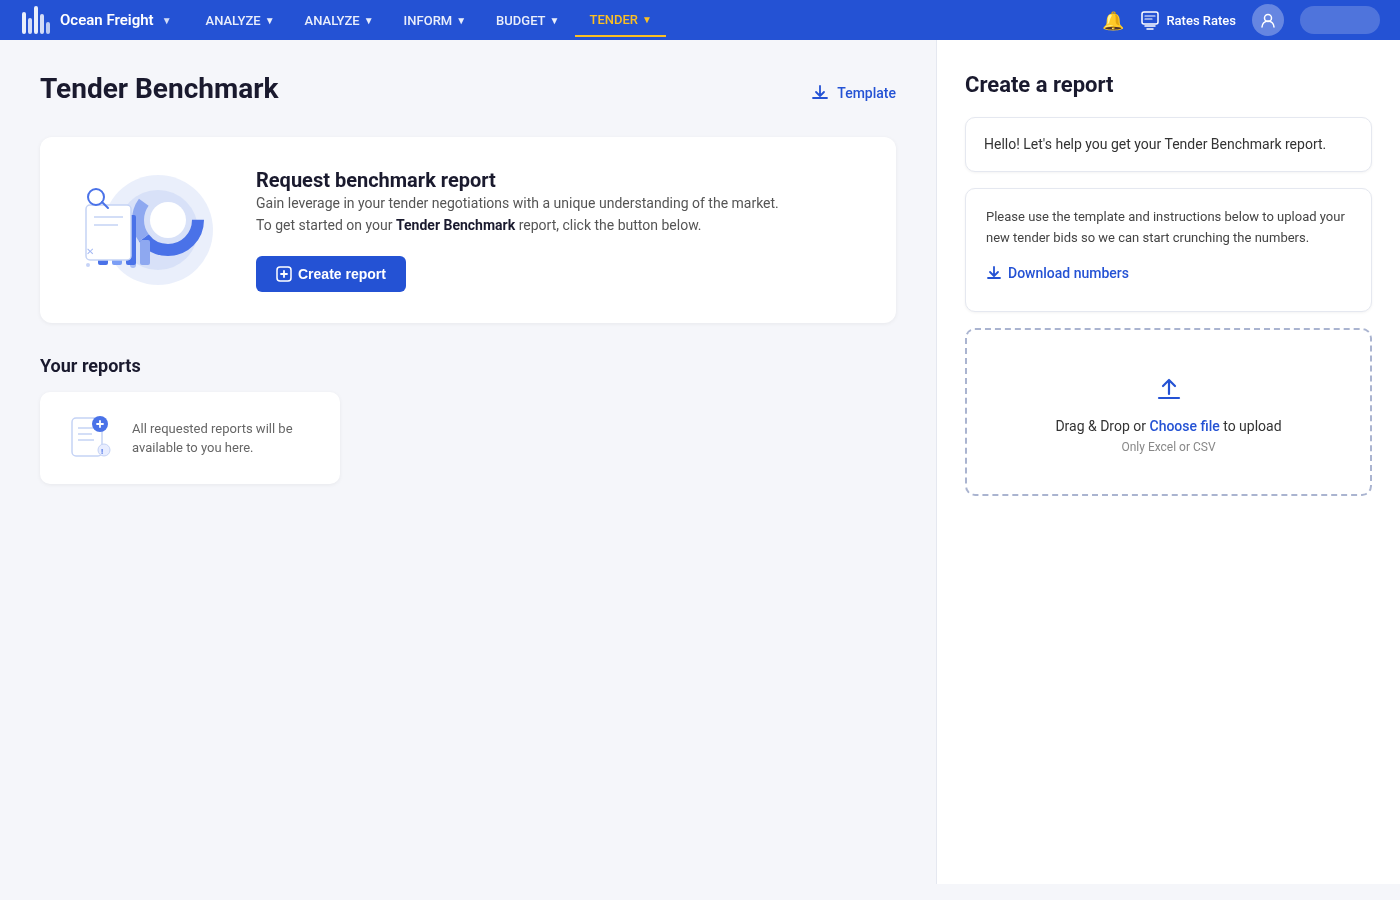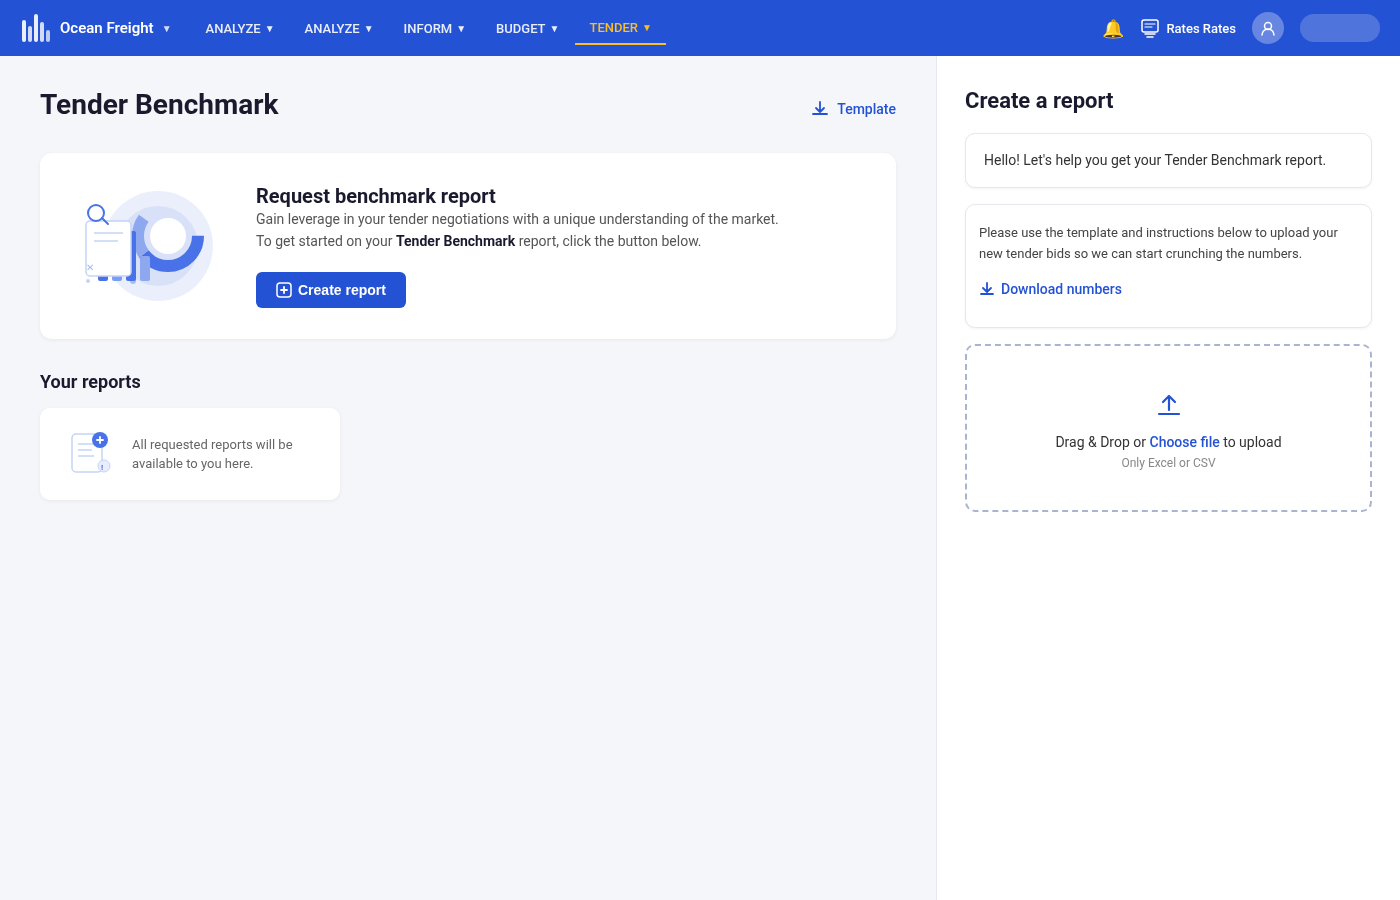--- a/index.html
+++ b/index.html
@@ -1,21 +1,21 @@
 <!DOCTYPE html>
 <html><head>
   <meta charset="utf-8">
   <style>
     * { box-sizing: border-box; margin: 0; padding: 0; }
     body { font-family: -apple-system, BlinkMacSystemFont, 'Segoe UI', Roboto, sans-serif; background: #f5f6fa; min-height: 900px; }
 
     
     .navbar {
       background: #2452d4;
-      height: 56px;
+      height: 40px;
       display: flex;
       align-items: center;
       padding: 0 20px;
       gap: 0;
     }
     .nav-logo {
       display: flex;
       align-items: center;
       gap: 8px;
       color: white;
@@ -224,21 +224,21 @@
       margin-bottom: 16px;
       box-shadow: 0 1px 3px rgba(0,0,0,0.05);
       line-height: 1.5;
     }
 
     
     .instructions-card {
       background: white;
       border: 1px solid #e5e8f0;
       border-radius: 10px;
-      padding: 18px 13px;
+      padding: 18px 20px;
       margin-bottom: 16px;
       box-shadow: 0 1px 3px rgba(0,0,0,0.05);
     }
     .instructions-card p {
       font-size: 13px;
       color: #444;
       line-height: 1.6;
       margin-bottom: 16px;
     }
     .download-template-link, .see-instructions-link {

